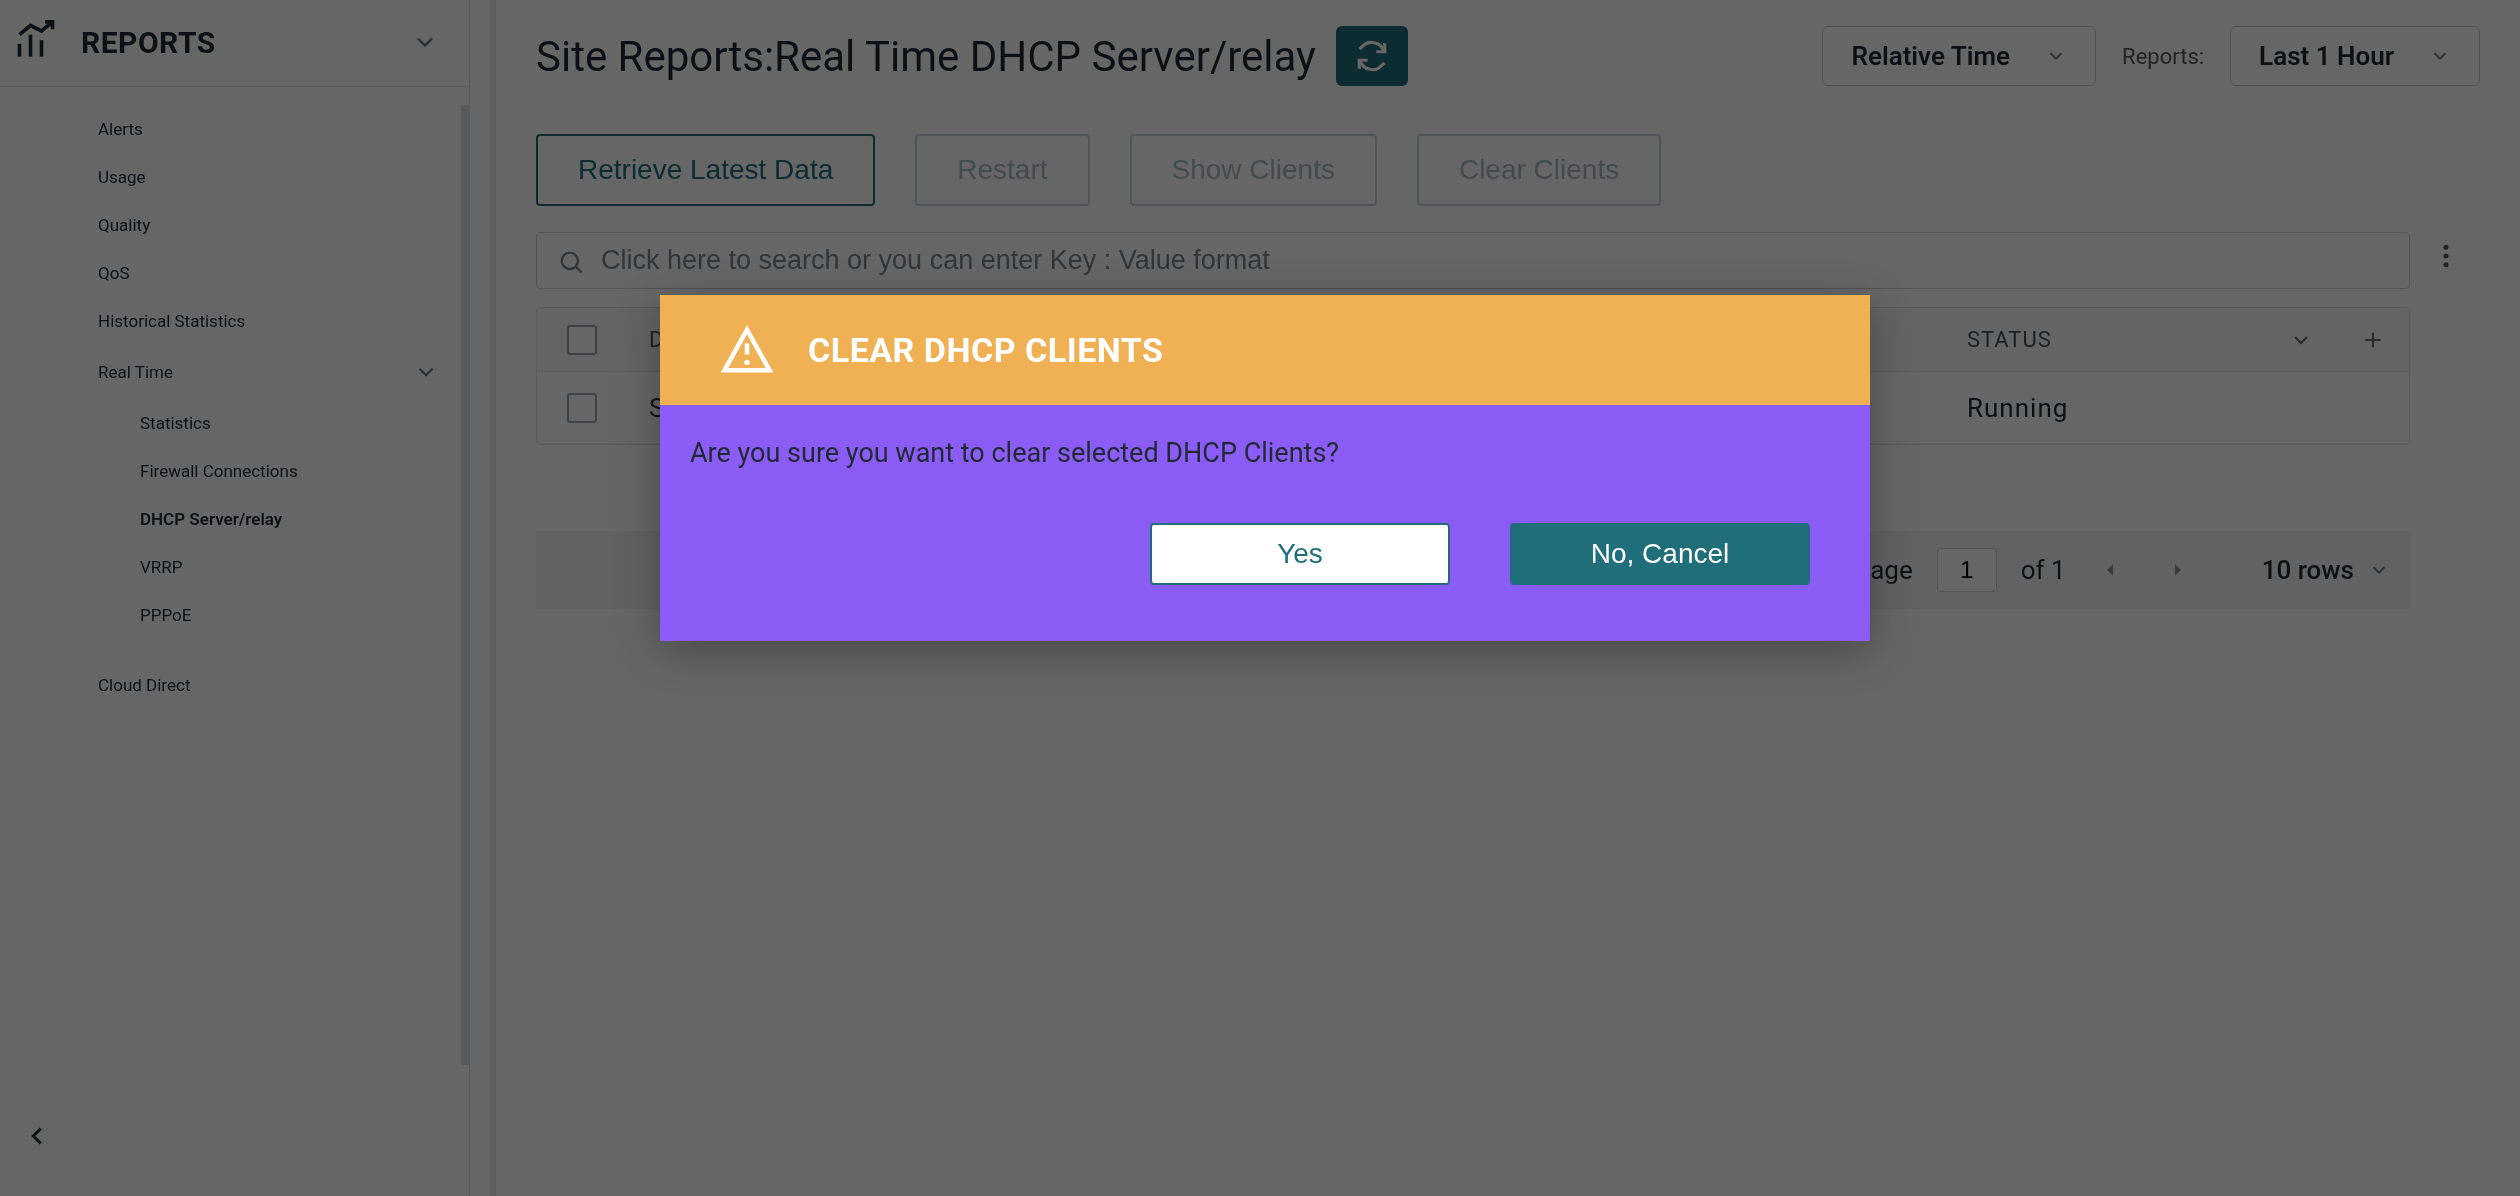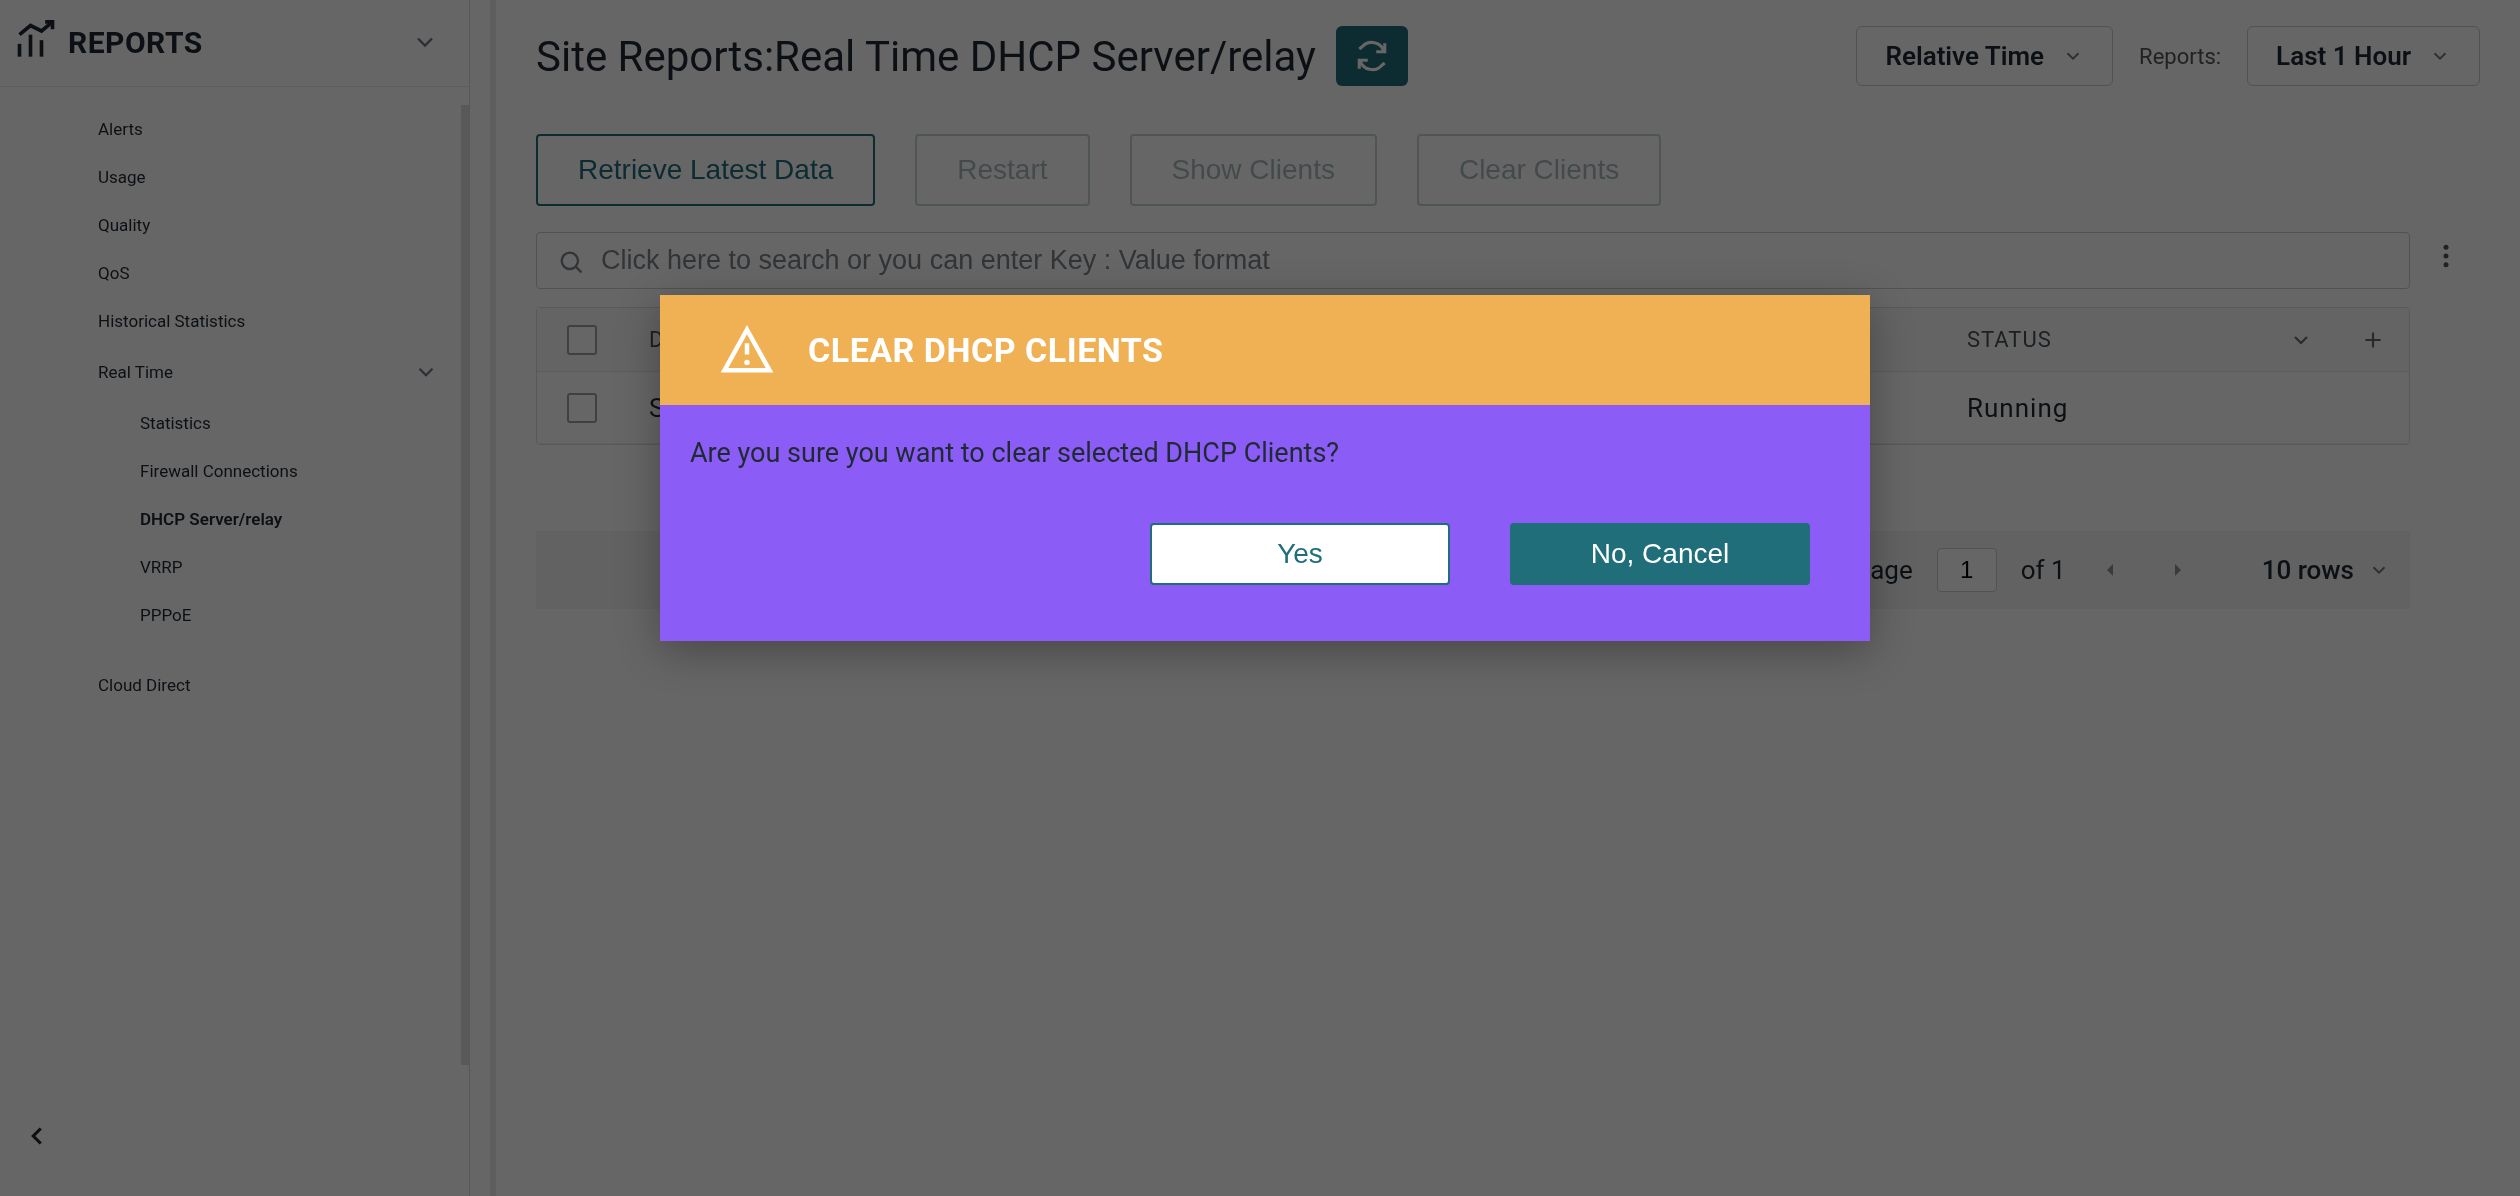--- a/index.html
+++ b/index.html
@@ -5,21 +5,21 @@
   * { box-sizing: border-box; margin: 0; padding: 0; }
   html, body { width: 2520px; height: 1196px; font-family: -apple-system, BlinkMacSystemFont, "Segoe UI", Roboto, Arial, sans-serif; background:#fff; overflow:hidden; }
   
   .sidebar {
     position:absolute; left:0; top:0; width:470px; height:100%;
     border-right:1px solid #d5d9dc;
     background:#fff;
     padding-top:10px;
   }
   .sidebar-header {
-    display:flex; align-items:center; gap:10px;
+    display:flex; align-items:center; gap:23px;
     padding:10px 30px 22px 14px;
     border-bottom:1px solid #e5e8ea;
   }
   .sidebar-header svg { flex:0 0 auto; }
   .sidebar-header .title { font-size:30px; font-weight:700; letter-spacing:.5px; color:#1f2a33; flex:1; }
   .sidebar-header .chev { color:#6b7680; }
   .sidebar-scroll {
     position:absolute; top:105px; bottom:0; left:0; right:0; overflow:hidden;
   }
   .sb-item {
@@ -61,21 +61,21 @@
   }
   .refresh-btn{
     width:72px; height:60px; background:#1f6e7a; border:none; border-radius:6px;
     display:flex; align-items:center; justify-content:center; color:#fff; cursor:pointer;
   }
   .title-right{
     margin-left:auto; display:flex; align-items:center; gap:26px;
   }
   .combo{
     border:1px solid #c7ccd0; border-radius:6px; padding:14px 28px;
-    display:flex; align-items:center; gap:18px;
+    display:flex; align-items:center; gap:35px;
     font-size:26px; font-weight:600; color:#1f2a33; cursor:pointer;
   }
   .interval-label{ font-size:22px; color:#555; font-weight:400; }
   .toolbar{ margin-top:48px; display:flex; gap:40px; }
   .tb-btn{
     border:2px solid #1f6e7a; color:#1f6e7a; background:#fff;
     font-size:28px; font-weight:500; padding:18px 40px; border-radius:4px; cursor:pointer;
   }
   .tb-btn.dim{ opacity:.6; border-color:#9fb9bf; color:#6f8d93; }
   .searchbar{

